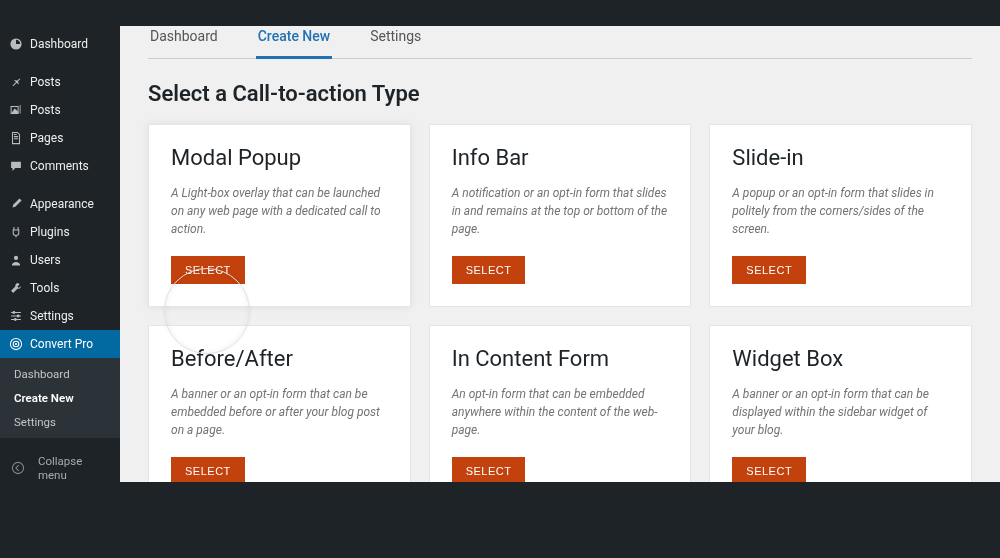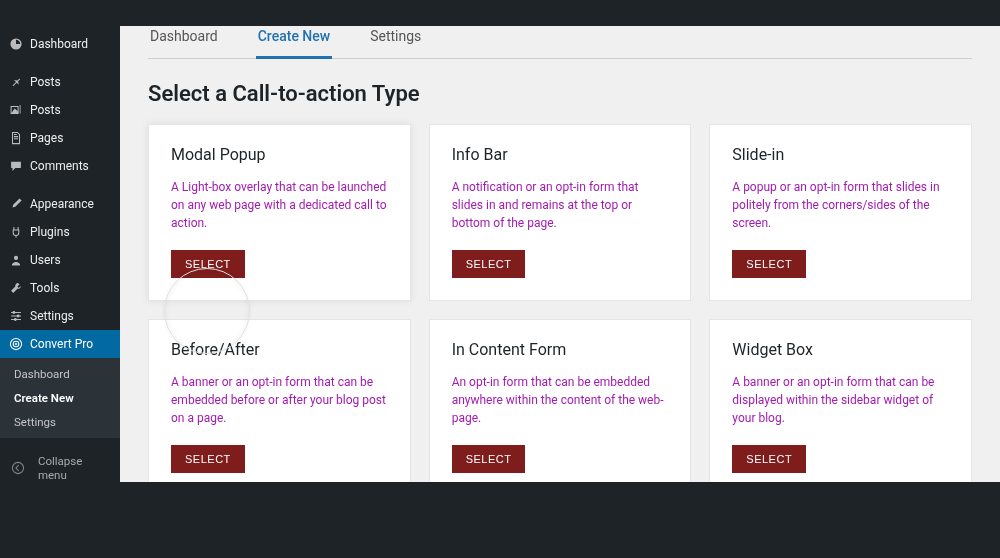--- a/index.html
+++ b/index.html
@@ -18,23 +18,23 @@
 .submenu-item.active { color: #fff; font-weight: 600; }
 .collapse { display: flex; align-items: center; gap: 12px; padding: 8px 11px; color: #a7aaad; font-size: 11.5px; margin-top: 8px; cursor: pointer; }
 .content { flex: 1; background: #f0f0f1; padding: 18px 28px 0 28px; overflow: auto; }
 .tabs { display: flex; gap: 36px; border-bottom: 1px solid #ccc; margin-bottom: 22px; }
 .tab { padding: 10px 2px 12px 2px; color: #555; font-size: 14px; cursor: pointer; }
 .tab.active { color: #2271b1; border-bottom: 3px solid #2271b1; margin-bottom: -1px; font-weight: 500; }
 .page-title { font-size: 22px; font-weight: 600; color: #1d2327; margin-bottom: 18px; }
 .cards { display: grid; grid-template-columns: repeat(3, 1fr); gap: 18px; }
 .card { background: #fff; border: 1px solid #e5e5e5; padding: 20px 22px 22px 22px; position: relative; }
 .card.highlighted { box-shadow: 0 0 8px rgba(0,0,0,0.08); }
-.card-title { font-size: 16px; font-weight: 400; color: #1d2327; margin-bottom: 14px; }
-.card-desc { font-size: 12px; color: #a21caf; line-height: 1.5; margin-bottom: 18px; min-height: 50px; }
-.select-btn { background: #7f1d1d; color: #fff; border: none; padding: 8px 14px; font-size: 11px; letter-spacing: 0.5px; cursor: pointer; }
+.card-title { font-size: 22px; font-weight: 400; color: #1d2327; margin-bottom: 14px; }
+.card-desc { font-size: 12px; color: #737373; line-height: 1.5; margin-bottom: 18px; min-height: 50px; font-style: italic; }
+.select-btn { background: #c2410c; color: #fff; border: none; padding: 8px 14px; font-size: 11px; letter-spacing: 0.5px; cursor: pointer; }
 .highlight-ring { position: absolute; width: 86px; height: 86px; border-radius: 50%; border: 1px solid #e0e0e0; box-shadow: 0 0 6px rgba(0,0,0,0.06) inset, 0 0 4px rgba(0,0,0,0.05); left: 164px; top: 268px; pointer-events: none; z-index: 5; }
 svg { display: block; }
 </style>
 </head>
 <body>
 
 <div class="topbar">
   <span class="wp-logo">
     <svg width="16" height="16" viewBox="0 0 20 20" fill="currentColor">
         <circle cx="10" cy="10" r="9" fill="none" stroke="currentColor" stroke-width="1.5"></circle>

